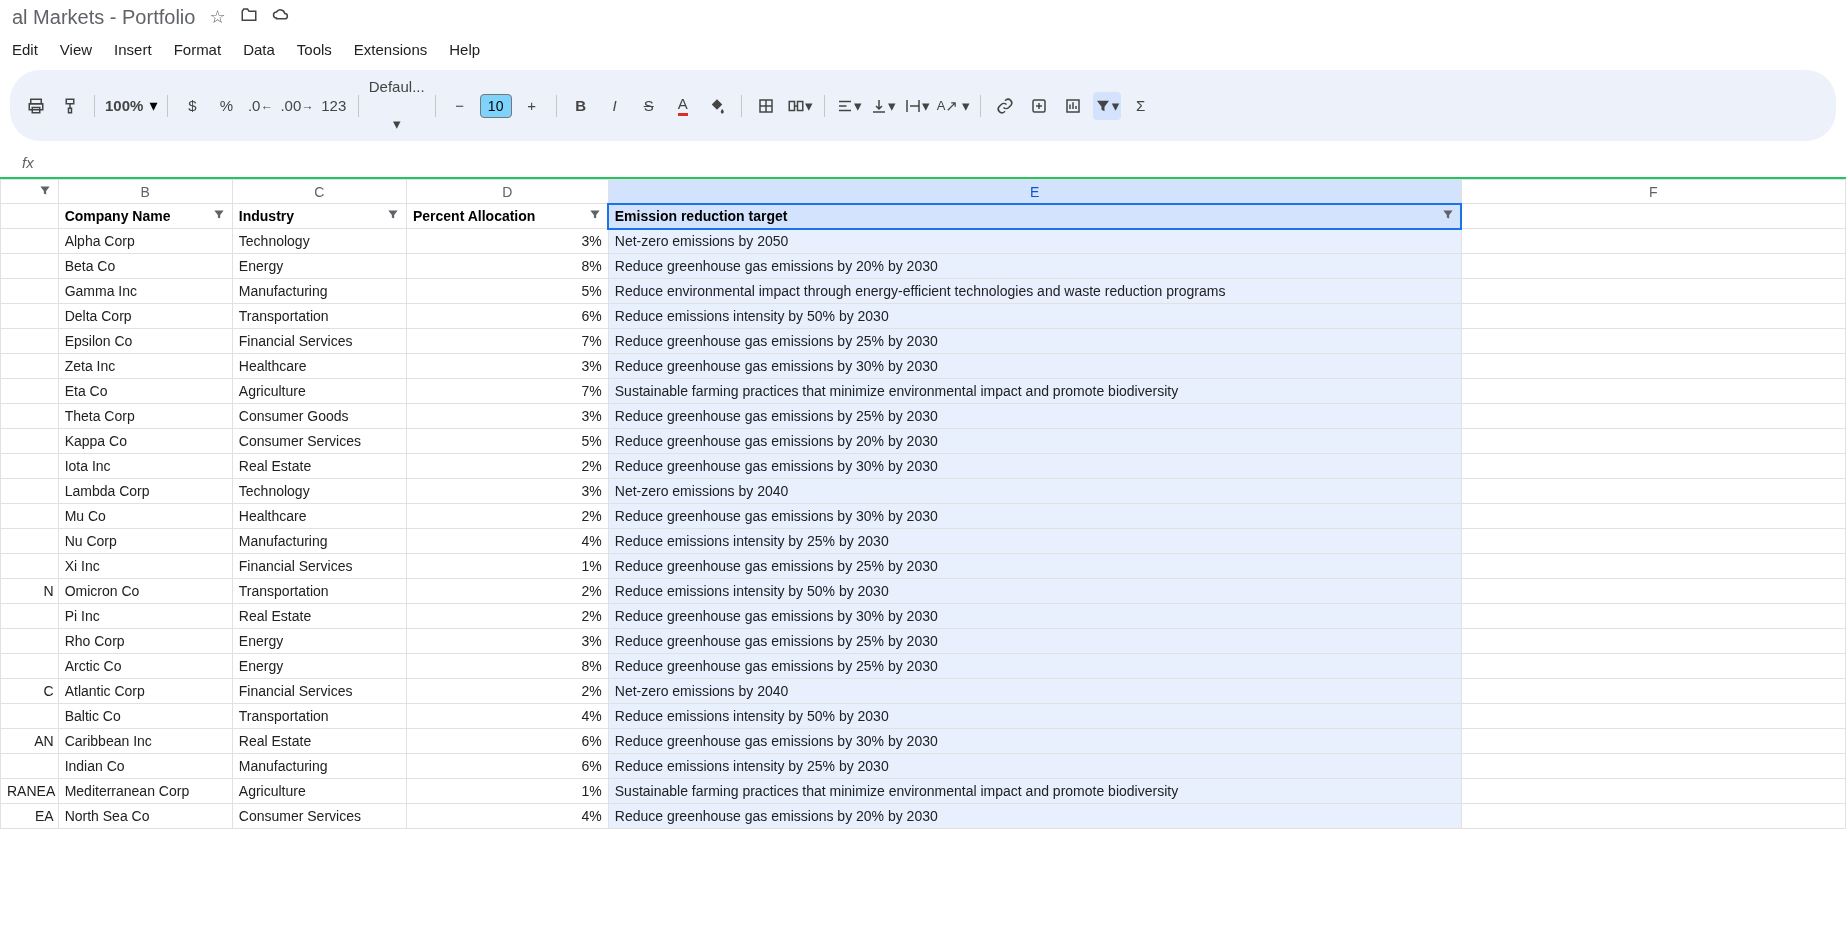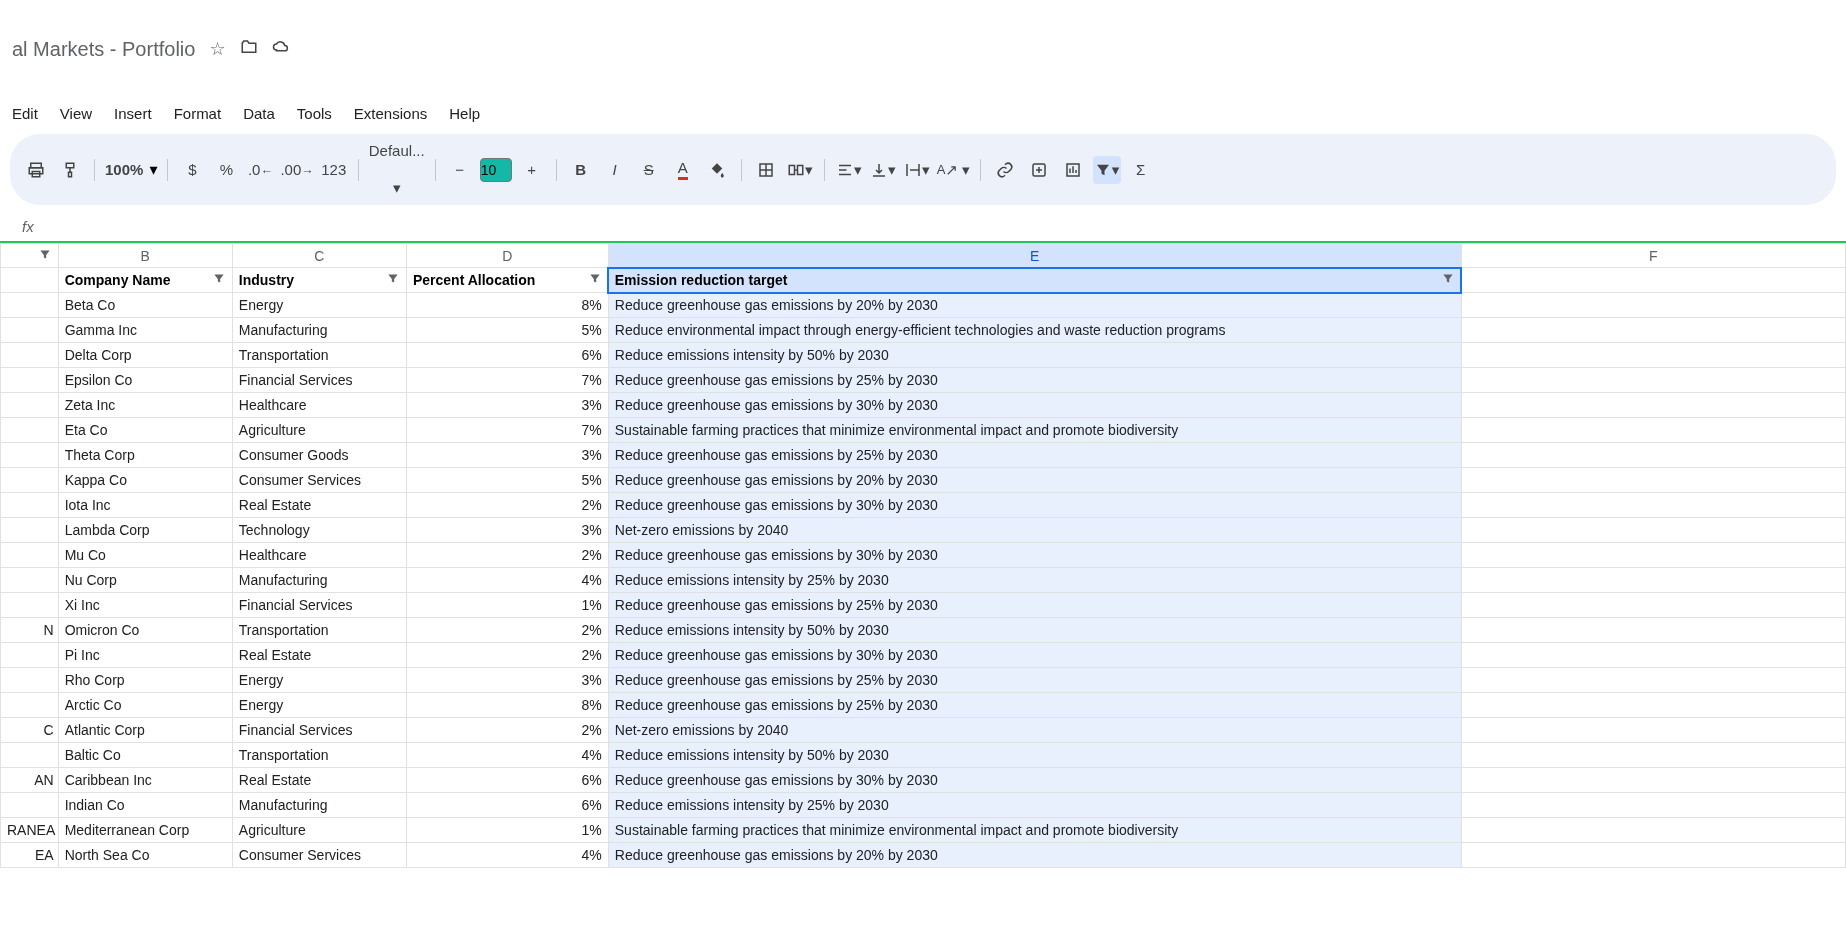--- a/index.html
+++ b/index.html
@@ -1,36 +1,36 @@
 <!DOCTYPE html>
 <html><head>
 <meta charset="utf-8">
 <style>
 * { margin: 0; padding: 0; box-sizing: border-box; }
 body { font-family: Arial, sans-serif; background: #fff; overflow: hidden; }
 
 
-.title-bar { display: flex; align-items: center; padding: 6px 12px; gap: 14px; margin-top: 32px; }
+.title-bar { display: flex; align-items: center; padding: 6px 12px; gap: 14px; }
 .doc-title { font-size: 20px; color: #5f6368; }
 .title-icons { display: flex; gap: 14px; color: #5f6368; }
 .title-icons span { cursor: pointer; font-size: 18px; }
 
 
-.menu-bar { display: flex; gap: 22px; padding: 6px 12px; font-size: 15px; color: #202124; margin-top: 32px; }
+.menu-bar { display: flex; gap: 22px; padding: 6px 12px; font-size: 15px; color: #202124; }
 .menu-item { cursor: pointer; }
 
 
 .toolbar { display: flex; align-items: center; gap: 6px; padding: 8px 12px; background: #edf2fa; border-radius: 30px; margin: 6px 10px; }
 .tb-btn { display: flex; align-items: center; justify-content: center; min-width: 28px; height: 28px; cursor: pointer; color: #444; font-size: 15px; }
 .tb-sep { width: 1px; height: 22px; background: #c7c7c7; margin: 0 4px; }
 .zoom-display { display: flex; align-items: center; gap: 6px; }
 .zoom-val { font-size: 15px; color: #444; font-weight: bold; }
 .font-select { display: flex; align-items: center; gap: 20px; font-size: 15px; color: #444; flex-direction: column; }
 .font-size-box { display: flex; align-items: center; gap: 6px; }
-.fs-input { width: 32px; height: 24px; border: 1px solid #747775; border-radius: 4px; font-size: 14px; background: #14b8a6; }
+.fs-input { width: 32px; height: 24px; text-align: center; border: 1px solid #747775; border-radius: 4px; font-size: 14px; background: #7dd3fc; }
 .color-underline { border-bottom: 3px solid #d93025; padding-bottom: 1px; }
 .filter-active { background: #d3e3fd; border-radius: 4px; }
 
 
 .formula-bar { display: flex; align-items: center; padding: 6px 12px; border-bottom: 2px solid #22c55e; height: 32px; }
 .fx-label { font-style: italic; color: #5f6368; font-size: 15px; margin-left: 10px; }
 
 
 .sheet-wrapper { overflow: auto; }
 table.sheet { border-collapse: collapse; width: 100%; table-layout: fixed; }
@@ -236,20 +236,28 @@
               </svg></span></td>
       <td style="text-align:left"><span>Percent Allocation</span><span class="filter-icon"><svg viewBox="0 0 24 24" fill="#5f6368">
                 <path d="M4 5h16l-6 8v6l-4-2v-4z"></path>
               </svg></span></td>
       <td class="selected-col active-cell"><span>Emission reduction target</span><span class="filter-icon"><svg viewBox="0 0 24 24" fill="#5f6368">
                 <path d="M4 5h16l-6 8v6l-4-2v-4z"></path>
               </svg></span></td>
       <td></td>
     </tr>
 
+  <tr class="data-row">
+          <td class="col-a"></td>
+          <td>Alpha Corp</td>
+          <td>Technology</td>
+          <td class="col-d">3%</td>
+          <td class="col-e-selected">Net-zero emissions by 2050</td>
+          <td></td>
+        </tr>
         <tr class="data-row">
           <td class="col-a"></td>
           <td>Beta Co</td>
           <td>Energy</td>
           <td class="col-d">8%</td>
           <td class="col-e-selected">Reduce greenhouse gas emissions by 20% by 2030</td>
           <td></td>
         </tr>
         <tr class="data-row">
           <td class="col-a"></td>

